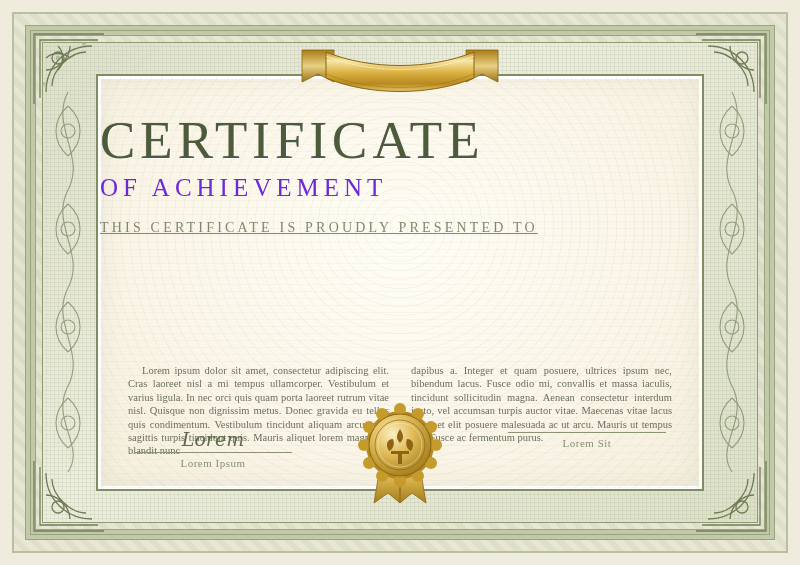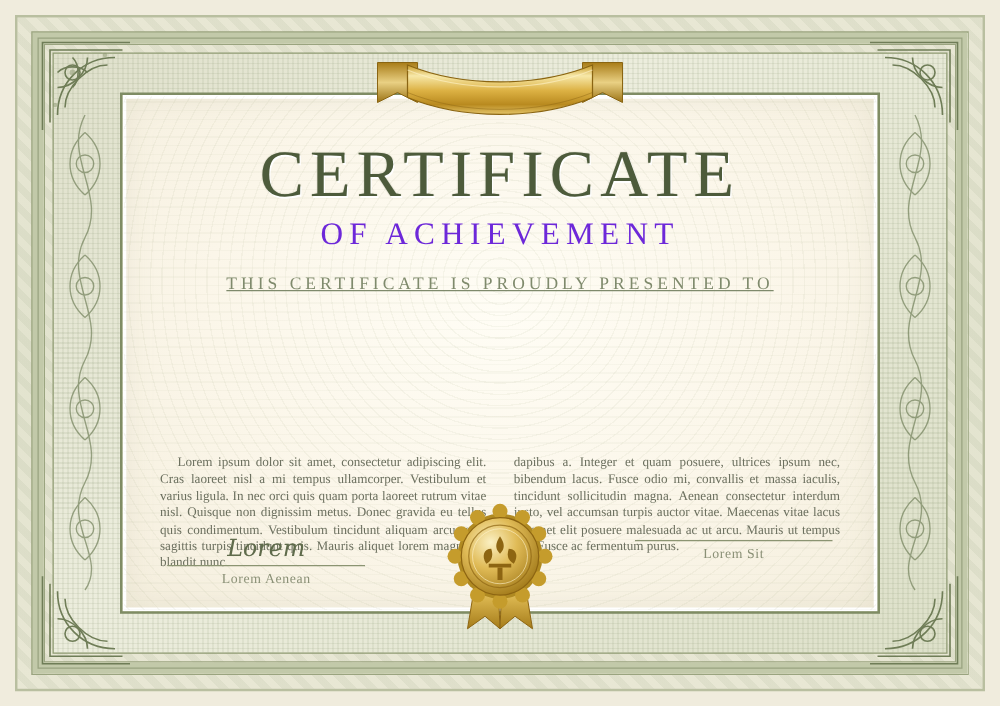--- a/index.html
+++ b/index.html
@@ -113,21 +113,21 @@
     transform: translateX(-50%);
     top: 44px;
     width: 200px;
     height: 70px;
   }
 
   
   .content {
     position: absolute;
     left: 100px; right: 100px; top: 110px;
-    text-align: center;
+    text-align: left;
   }
   .title {
     font-family: "Liberation Serif", serif;
     font-size: 53px;
     letter-spacing: 5px;
     color: #4d5b3b;
     margin: 0;
     font-weight: normal;
     text-shadow: 1px 1px 0 #ffffff, 0 0 1px rgba(80,92,60,0.6);
   }
@@ -345,21 +345,21 @@
 
   <div class="body-cols">
     <div class="body-col first"><span class="indent"></span><span>Lorem ipsum dolor sit amet, consectetur adipiscing elit. Cras laoreet nisl a mi tempus ullamcorper. Vestibulum et varius ligula. In nec orci quis quam porta laoreet rutrum vitae nisl. Quisque non dignissim metus. Donec gravida eu tellus quis condimentum. Vestibulum tincidunt aliquam arcu, quis sagittis turpis tincidunt quis. Mauris aliquet lorem magna, id blandit nunc</span></div>
     <div class="body-col"><span>dapibus a. Integer et quam posuere, ultrices ipsum nec, bibendum lacus. Fusce odio mi, convallis et massa iaculis, tincidunt sollicitudin magna. Aenean consectetur interdum justo, vel accumsan turpis auctor vitae. Maecenas vitae lacus sit amet elit posuere malesuada ac ut arcu. Mauris ut tempus dui. Fusce ac fermentum purus.</span></div>
   </div>
 
   <div class="sig-row">
     <div class="sig-block">
       <div class="sig-script">Lorem</div>
       <div class="sig-line"></div>
-      <div class="sig-caption">Lorem Aenean</div>
+      <div class="sig-caption">Lorem Ipsum</div>
     </div>
     <div class="sig-block">
       <div class="sig-line"></div>
       <div class="sig-caption">Lorem Sit</div>
     </div>
   </div>
 
   <svg class="seal" viewBox="0 0 96 108">
     <defs>
       <radialGradient id="sealG" cx="38%" cy="32%" r="75%">

